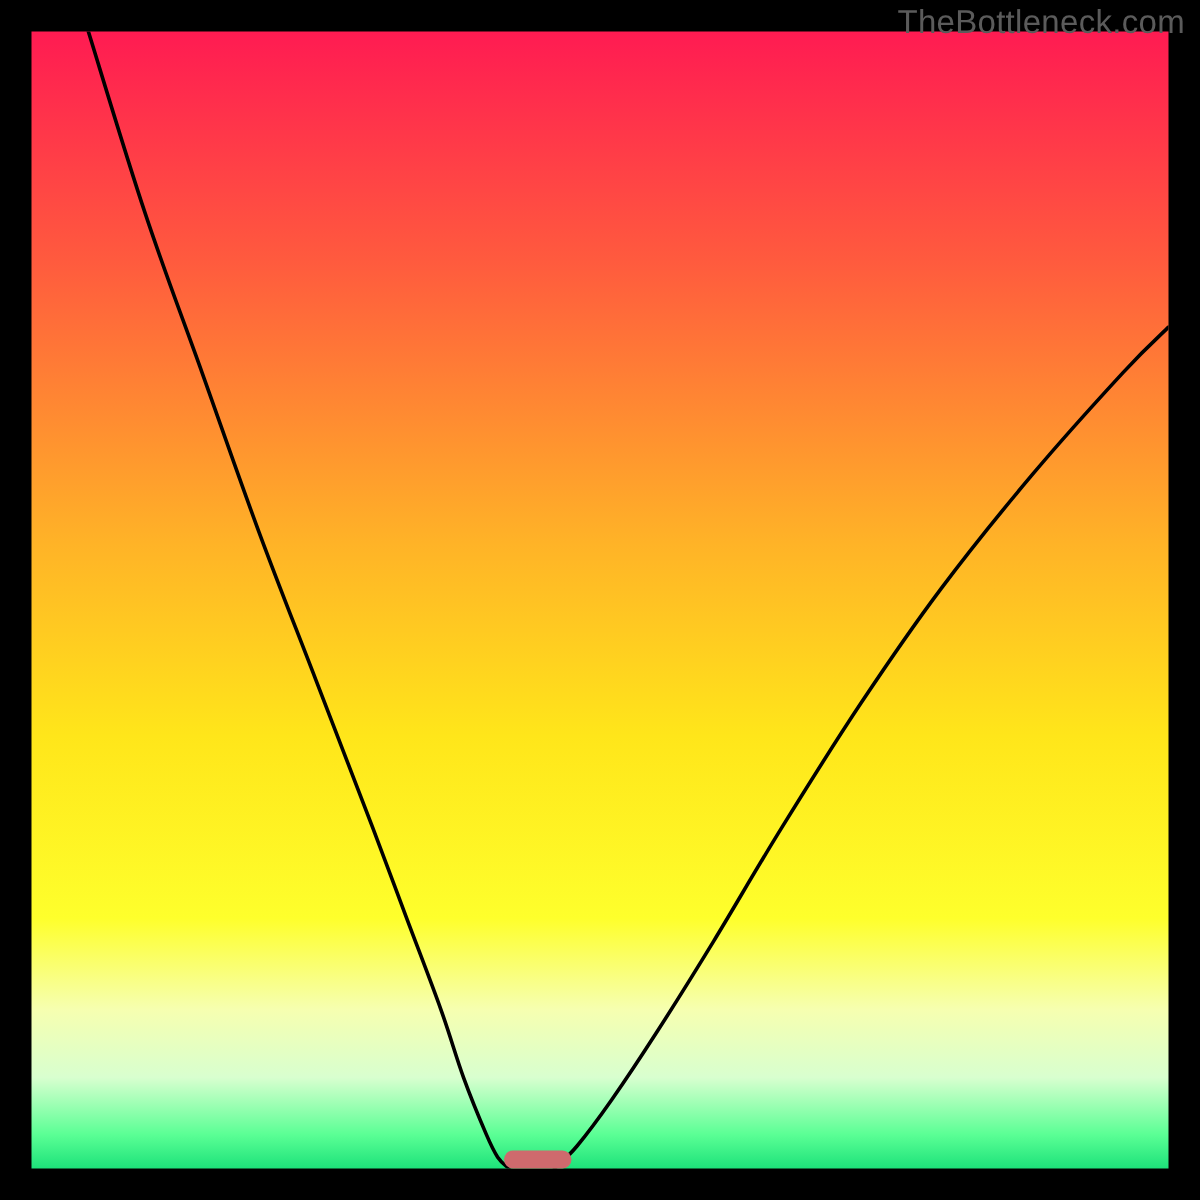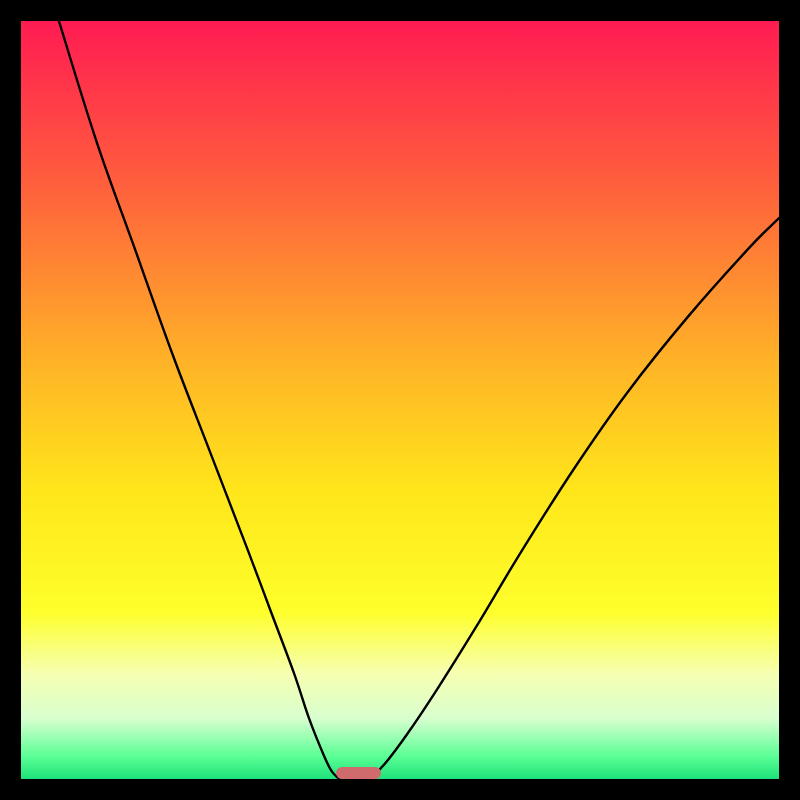--- a/index.html
+++ b/index.html
@@ -55,13 +55,14 @@
 <div class="frame">
   <div class="plot-area" id="plot-area" style="background: linear-gradient(rgb(255, 27, 82) 0%, rgb(255, 90, 62) 20%, rgb(255, 179, 39) 45%, rgb(255, 230, 26) 62%, rgb(254, 255, 44) 78%, rgb(246, 255, 176) 86%, rgb(216, 255, 207) 92%, rgb(91, 255, 149) 97%, rgb(29, 226, 122) 100%);"></div>
 
   <svg class="curve" viewBox="0 0 758 758" preserveAspectRatio="none">
     <path id="left-path" fill="none" stroke-width="2.4" stroke-linecap="round" d="M 37.9 0 C 44.721999999999994 21.830399999999994, 62.15599999999999 80.34799999999998, 75.8 121.27999999999997 C 89.444 162.21199999999996, 100.05600000000001 189.19679999999997, 113.7 227.39999999999998 C 127.344 265.60319999999996, 137.956 296.6812, 151.6 333.52 C 165.244 370.3588, 175.856 396.5856, 189.5 432.06 C 203.144 467.5344, 216.4848 501.9476, 227.4 530.6 C 238.3152 559.2524000000001, 241.95360000000002 569.4096000000001, 250.14000000000001 591.24 C 258.32640000000004 613.0704, 266.058 632.7784, 272.88 651.88 C 279.702 670.9816, 282.5824 682.3516, 288.04 697.36 C 293.49760000000003 712.3684000000001, 299.1068 725.7092, 303.2 735.26 C 307.29319999999996 744.8108, 308.0512 746.3267999999999, 310.78 750.42 C 313.50879999999995 754.5132, 316.9956 756.6356, 318.36 758" stroke="#000000"></path>
     <path id="right-path" fill="none" stroke-width="2.4" stroke-linecap="round" d="M 348.68 758 C 351.4088 755.2712, 357.018 751.0264000000001, 363.84 742.84 C 370.662 734.6536, 377.02919999999995 726.164, 386.58 712.52 C 396.1308 698.876, 404.6204 686.1415999999999, 416.90000000000003 667.04 C 429.17960000000005 647.9384, 439.7916 630.9592, 454.8 606.4 C 469.8084 581.8408, 482.54280000000006 559.2524, 500.28000000000003 530.6 C 518.0172 501.9476, 534.2384000000001 475.8724, 553.34 447.22 C 572.4416 418.5676, 585.934 398.708, 606.4 371.42 C 626.866 344.132, 645.2096 321.5436, 667.04 295.62 C 688.8703999999999 269.6964, 711.3072 245.13719999999998, 727.68 227.39999999999998 C 744.0527999999999 209.66279999999998, 752.5424 202.53760000000003, 758 197.08000000000004" stroke="#000000"></path>
   </svg>
 
   <div class="marker" id="marker" style="left: 335.57px; width: 45.48px; height: 12.128px; top: 766.872px; background: rgb(207, 106, 109);"></div>
 
+  <div class="watermark">TheBottleneck.com</div>
 </div>
 
 </body></html>

